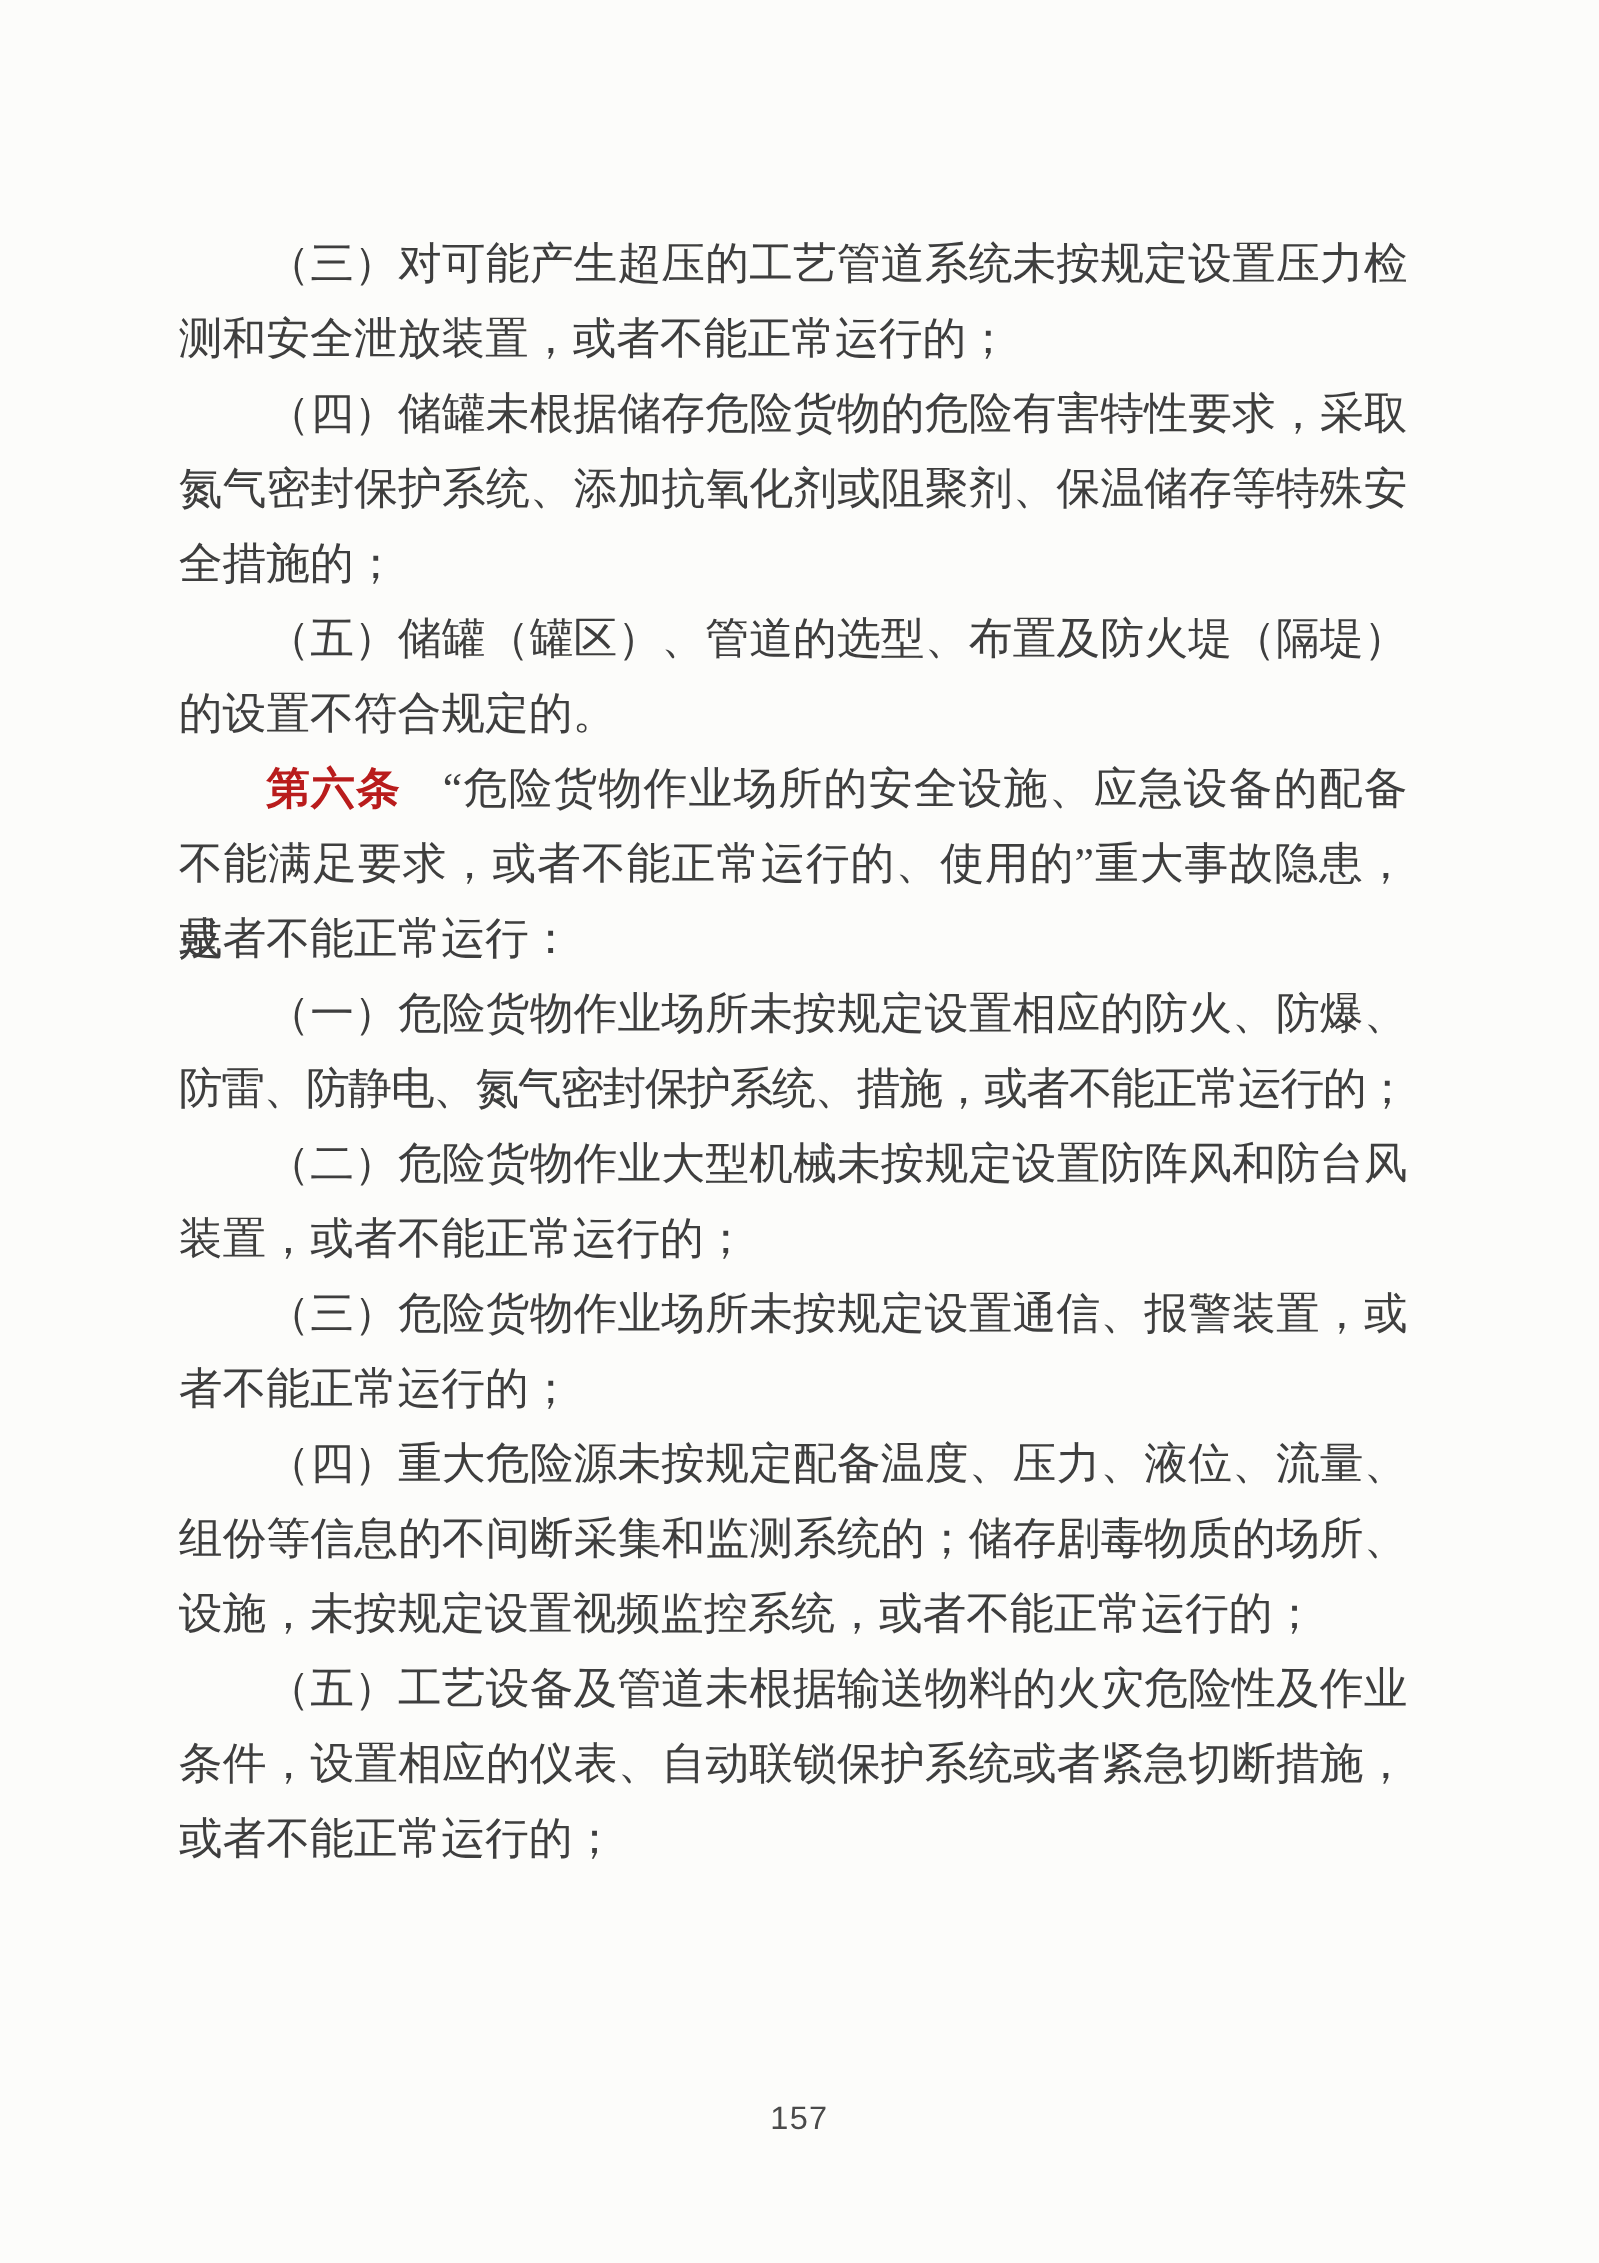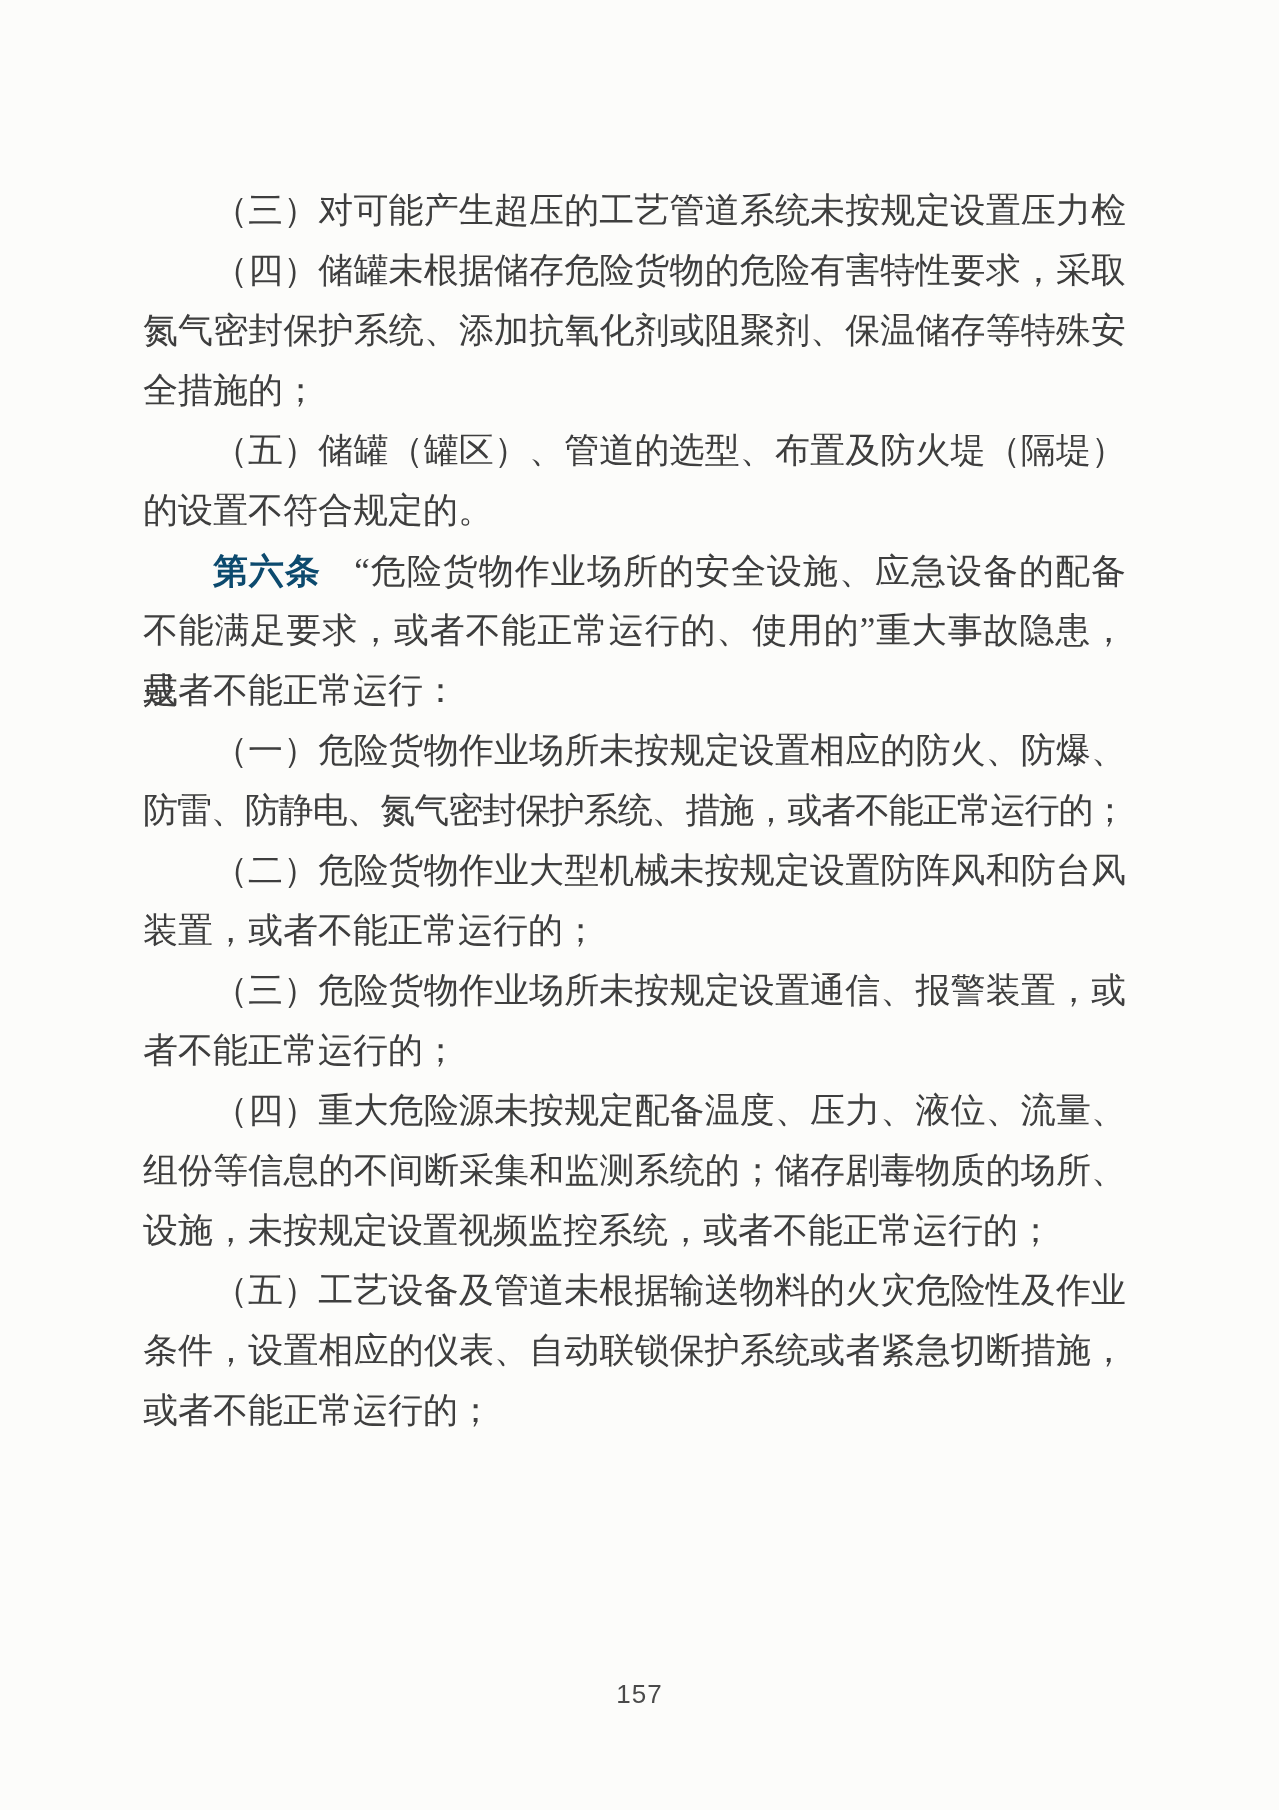--- a/index.html
+++ b/index.html
@@ -37,21 +37,21 @@
   .line.full {
     text-align: justify;
     text-align-last: justify;
   }
   .line.squeeze {
     letter-spacing: -1.3px;
   }
   .article-heading {
     font-weight: 700;
     font-family: "Liberation Sans", "DejaVu Sans", sans-serif;
-    color: #0c4a6e;
+    color: #b91c1c;
   }
   .heading-gap {
     display: inline-block;
     width: 0.95em;
   }
   .page-number {
     position: absolute;
     top: 1643px;
     left: 0;
     width: 100%;
@@ -62,20 +62,21 @@
     font-family: "Liberation Sans", "DejaVu Sans", sans-serif;
     margin-top: 36px;
   }
 </style>
 </head>
 <body>
 
 <div class="page">
   <div class="body-text" id="body-text">
       <div class="line indent full">（三）对可能产生超压的工艺管道系统未按规定设置压力检</div>
+      <div class="line">测和安全泄放装置，或者不能正常运行的；</div>
       <div class="line indent full">（四）储罐未根据储存危险货物的危险有害特性要求，采取</div>
       <div class="line full">氮气密封保护系统、添加抗氧化剂或阻聚剂、保温储存等特殊安</div>
       <div class="line">全措施的；</div>
       <div class="line indent full">（五）储罐（罐区）、管道的选型、布置及防火堤（隔堤）</div>
       <div class="line">的设置不符合规定的。</div>
       <div class="line indent full"><b class="article-heading">第六条</b><span class="heading-gap"></span>“危险货物作业场所的安全设施、应急设备的配备</div>
       <div class="line full">不能满足要求，或者不能正常运行的、使用的”重大事故隐患，是</div>
       <div class="line">或者不能正常运行：</div>
       <div class="line indent full">（一）危险货物作业场所未按规定设置相应的防火、防爆、</div>
       <div class="line full squeeze">防雷、防静电、氮气密封保护系统、措施，或者不能正常运行的；</div>

